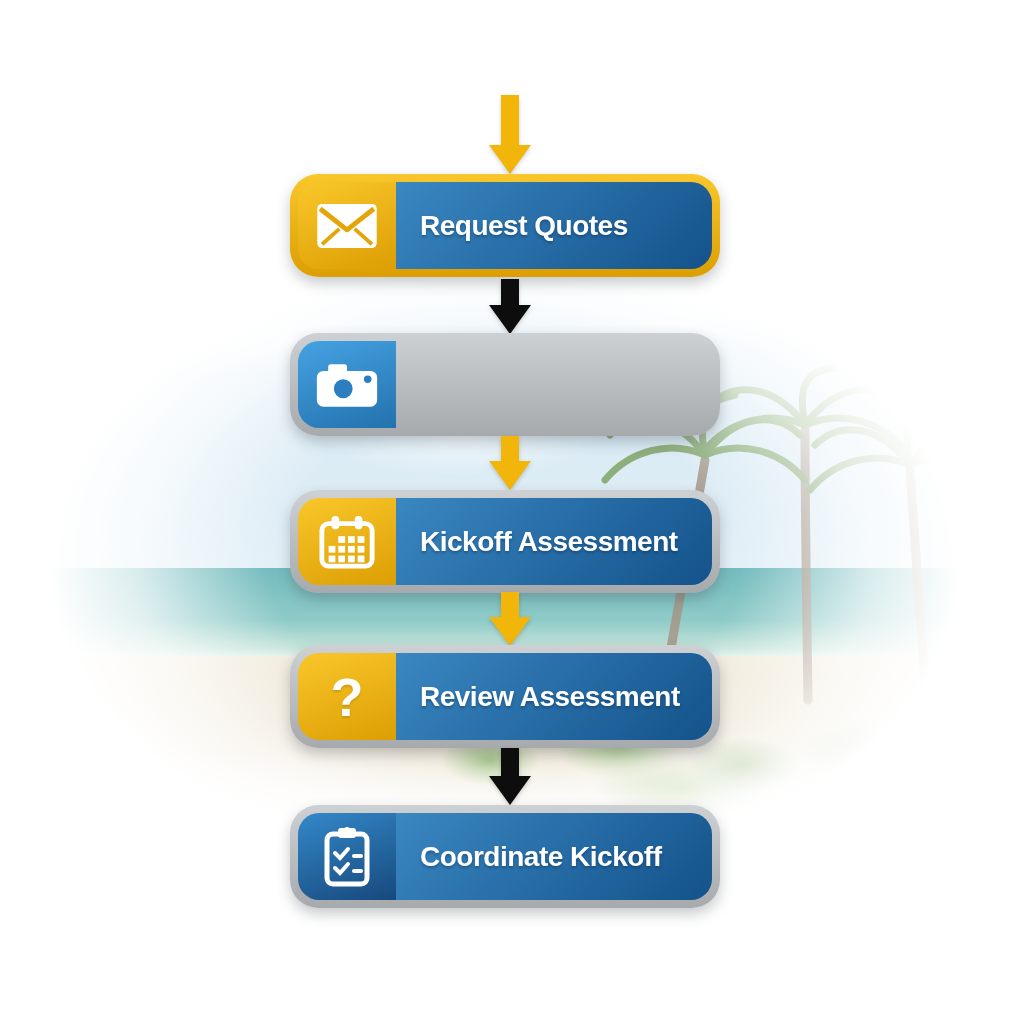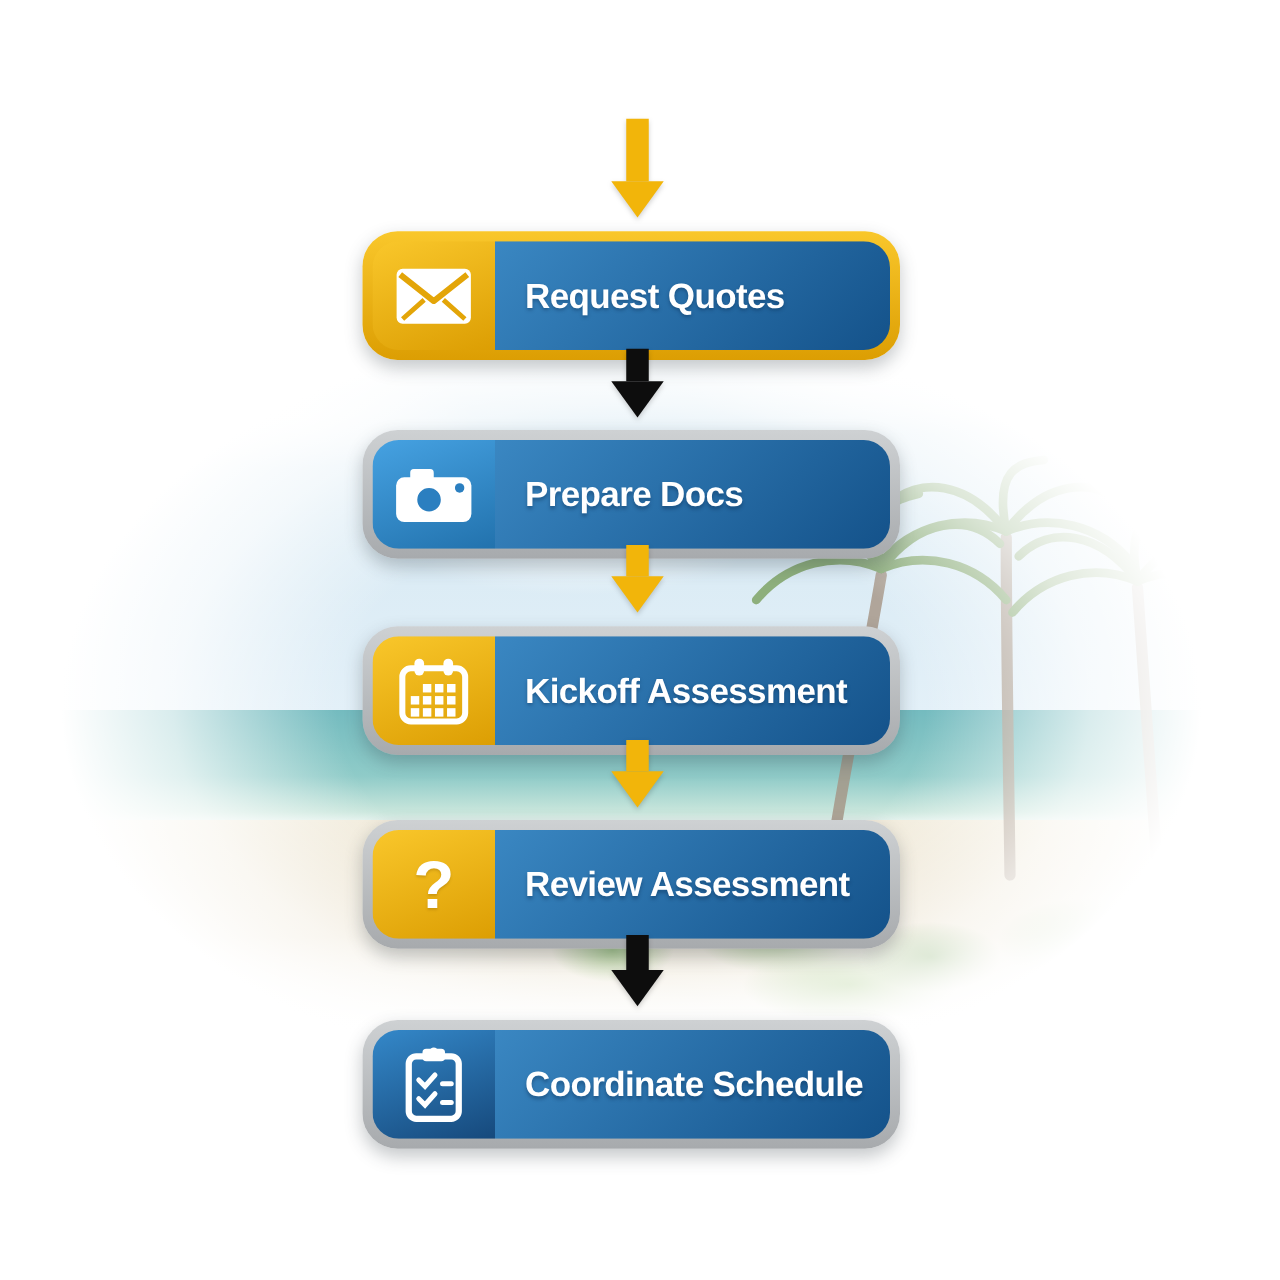--- a/index.html
+++ b/index.html
@@ -27,21 +27,21 @@
         radial-gradient(100px 48px at 88% 52%, #86b262 0%, rgba(134,178,98,0) 72%),
         radial-gradient(120px 42px at 50% 80%, #9cc276 0%, rgba(156,194,118,0) 72%);}
   .palms{left:540px;top:360px;width:470px;height:430px;opacity:.8;}
   .vignette{inset:0;
        background:radial-gradient(470px 312px at 505px 565px,
          rgba(255,255,255,0) 50%, rgba(255,255,255,.72) 78%, #ffffff 97%);}
 
   
   .card{position:absolute;left:290px;width:430px;height:103px;border-radius:28px;
         padding:8px;box-sizing:border-box;
-        box-shadow:0 6px 14px rgba(50,60,70,.28);margin-top:11px;}
+        box-shadow:0 6px 14px rgba(50,60,70,.28);}
   .card.gold-border{background:linear-gradient(180deg,var(--gold-light,#f9c72b),var(--gold-deep,#dc9e03));}
   .card.silver-border{background:linear-gradient(180deg,var(--silver-light,#ced1d3),var(--silver-dark,#a7aaad));}
   .card-inner{display:flex;width:100%;height:100%;border-radius:21px;overflow:hidden;}
   .icon-sec{flex:0 0 98px;display:flex;align-items:center;justify-content:center;}
   .icon-sec.gold{background:linear-gradient(160deg,var(--gold-light,#f9c72b),var(--gold-deep,#dc9e03));}
   .icon-sec.lightblue{background:linear-gradient(160deg,var(--blue-light-top,#46a2e2),var(--blue-light-bottom,#2272ad));}
   .icon-sec.blue{background:linear-gradient(160deg,var(--blue-icon-top,#3488c9),var(--blue-icon-bottom,#16497c));}
   .label-sec{flex:1;display:flex;align-items:center;padding-left:24px;
         background:linear-gradient(135deg,var(--blue-top,#3a87c2) 0%,var(--blue-bottom,#14528a) 100%);}
   .label{font-weight:700;font-size:28px;letter-spacing:-0.5px;color:var(--label-text,#fff);
@@ -124,23 +124,20 @@
     <div class="card-inner">
       <div class="icon-sec lightblue">
         <svg width="64" height="50" viewBox="0 0 68 52">
           <rect x="14" y="4" width="20" height="12" rx="3" fill="#ffffff"></rect>
           <rect x="2" y="11" width="64" height="38" rx="7" fill="#ffffff"></rect>
           <circle cx="30" cy="30" r="12" fill="#2b7fc0"></circle>
           <circle cx="30" cy="30" r="12" fill="none" stroke="#ffffff" stroke-width="4"></circle>
           <circle cx="56" cy="20" r="4" fill="#2b7fc0"></circle>
         </svg>
       </div>
-      <div class="label-sec">
-        <span class="label">Prepare Docs</span>
-      </div>
     </div>
   </div>
 
   <div class="arrow gold" style="top:436px">
     <div class="shaft" style="height:25px"></div>
       <div class="head"></div>
   </div>
 
   <div class="card silver-border" style="top:490px">
     <div class="card-inner">
@@ -200,18 +197,18 @@
           <circle cx="26" cy="4" r="3" fill="#ffffff"></circle>
           <g fill="none" stroke="#ffffff" stroke-width="4" stroke-linecap="round">
             <path d="M14 27 l5 5 l8 -9"></path>
               <path d="M33 30 h7"></path>
             <path d="M14 42 l5 5 l8 -9"></path>
               <path d="M33 45 h7"></path>
           </g>
         </svg>
       </div>
       <div class="label-sec">
-        <span class="label">Coordinate Schedule</span>
+        <span class="label">Coordinate Kickoff</span>
       </div>
     </div>
   </div>
 
 </div>
 
 </body></html>

